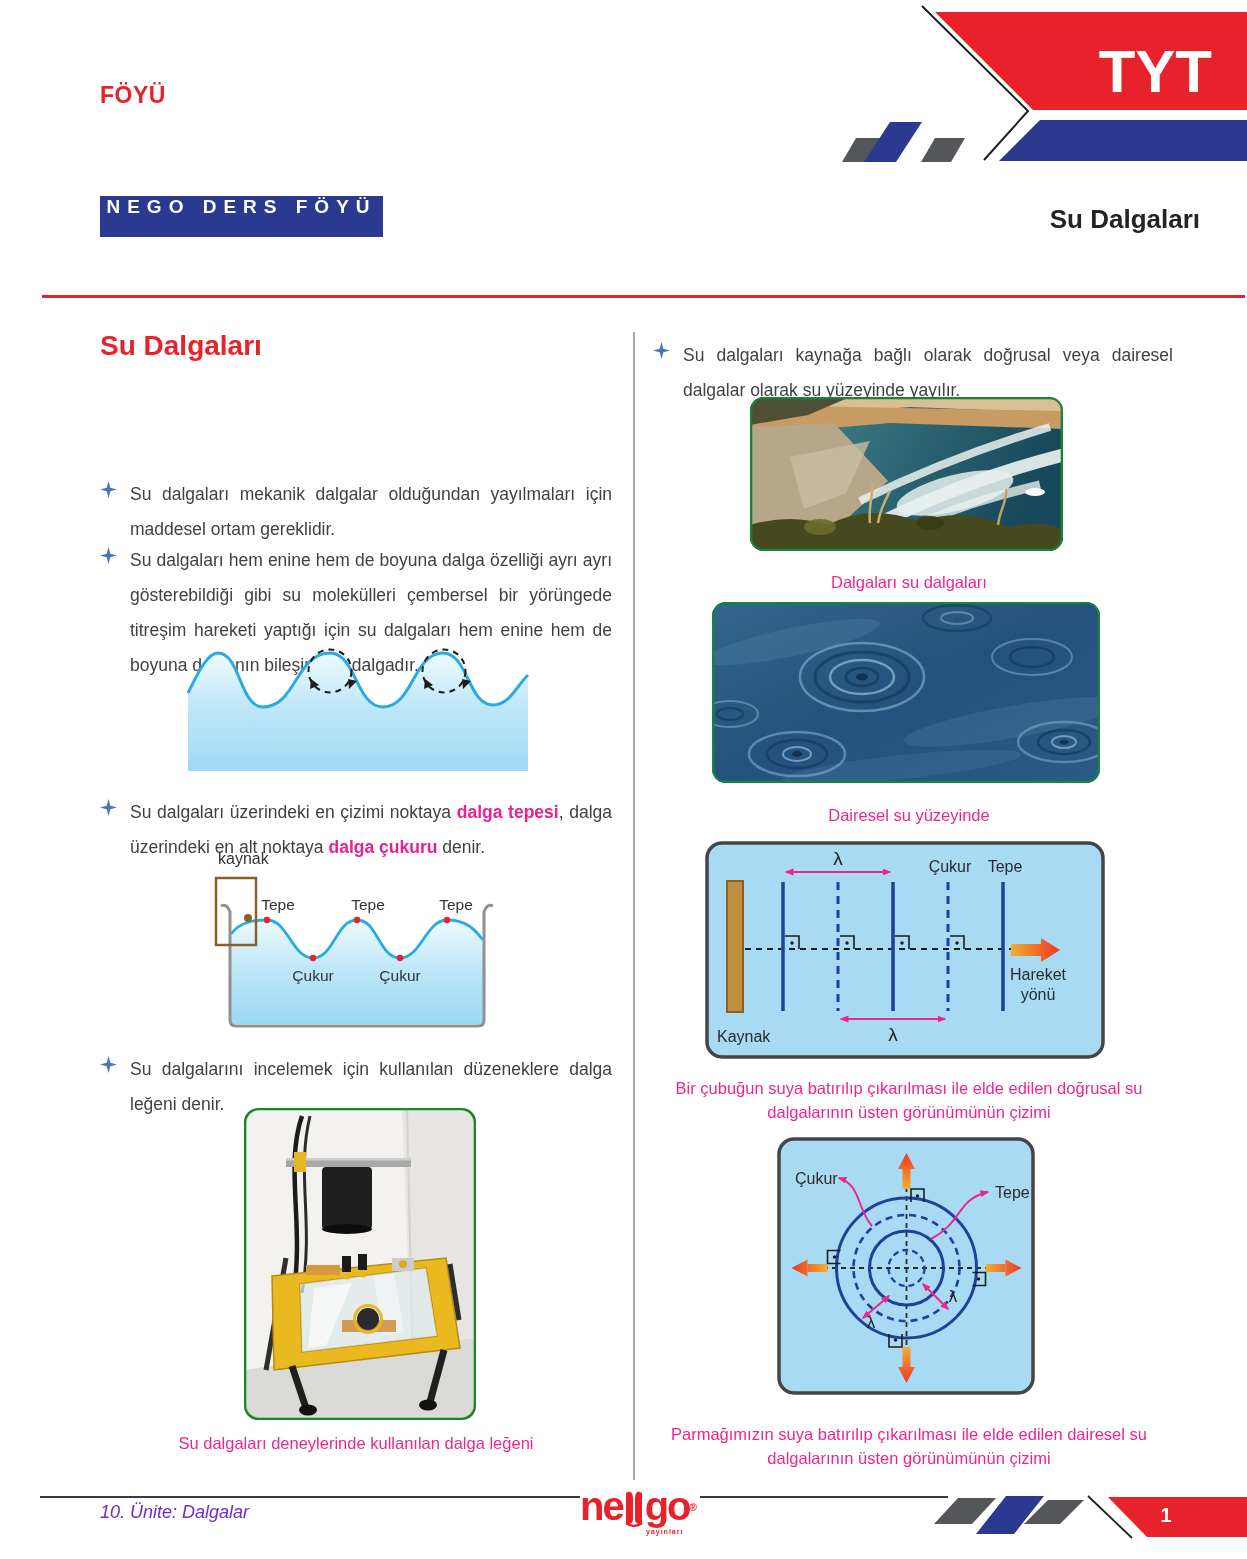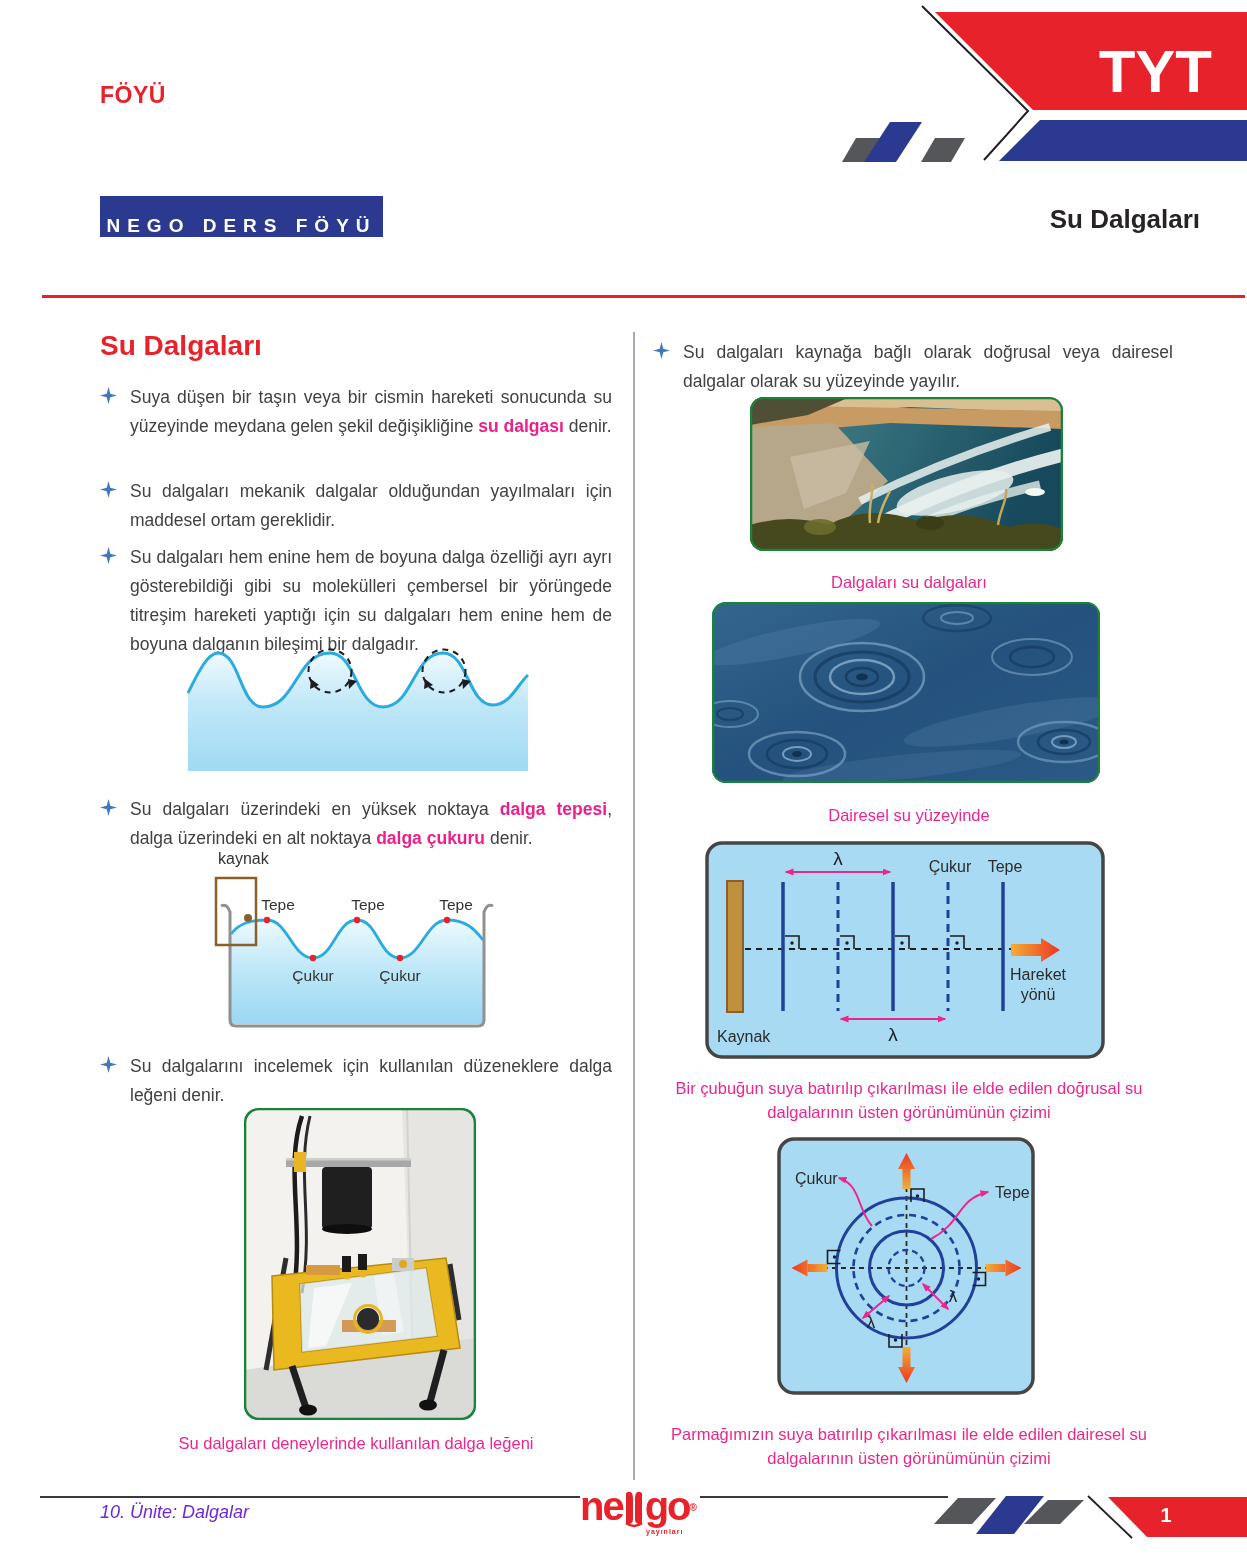--- a/index.html
+++ b/index.html
@@ -5,29 +5,29 @@
   html,body{margin:0;padding:0;background:#fff;}
   .page{position:relative;width:1247px;height:1559px;background:#fff;overflow:hidden;
         font-family:"Liberation Sans",sans-serif;color:#414143;}
   svg text{font-family:"Liberation Sans",sans-serif;}
   .abs{position:absolute;}
   
   .subject{left:100px;top:82px;font-size:23px;font-weight:bold;color:#e8222b;letter-spacing:.5px;}
   .code{left:98px;top:128px;font-size:47px;font-weight:bold;color:#262223;letter-spacing:0;}
   .code .n{color:#e8222b;}
   .series-box{left:100px;top:196px;width:283px;height:41px;background:#2b3990;display:flex;
-              align-items:flex-end;justify-content:center;}
+              align-items:flex-start;justify-content:center;}
   .series-box span{color:#fff;font-weight:bold;font-size:19px;letter-spacing:7px;white-space:nowrap;}
   .page-topic{left:900px;top:204px;width:300px;text-align:right;font-size:26px;font-weight:bold;color:#272325;}
   .red-rule{left:42px;top:295px;width:1203px;height:3px;background:#e8222b;}
   .col-divider{left:633px;top:332px;width:2px;height:1148px;background:#a9a9ab;}
   
   .bullet-row{position:absolute;display:flex;gap:13px;}
   .star{flex:0 0 17px;margin-top:4px;}
-  .btext{text-align:justify;font-size:17.5px;line-height:29px;color:#414143;}
+  .btext{text-align:justify;font-size:17.5px;line-height:35px;color:#414143;}
   .btext.w-l{width:482px;}
   .btext.w-r{width:490px;}
   .kw{color:#ec1f8d;font-weight:bold;}
   .sec-title{left:100px;top:330px;font-size:28px;font-weight:bold;color:#e8222b;}
   
   .cap{position:absolute;text-align:center;color:#ec268f;font-size:16.5px;line-height:24px;}
   
   .figure{position:absolute;border-radius:14px;overflow:hidden;}
   
   .foot-line{position:absolute;top:1496px;height:2px;background:#39393b;}
@@ -56,26 +56,20 @@
   <div class="abs subject">FÖYÜ</div>
   <div class="abs series-box">
     <span>NEGO DERS FÖYÜ</span>
   </div>
   <div class="abs page-topic">Su Dalgaları</div>
   <div class="abs red-rule"></div>
   <div class="abs col-divider"></div>
 
   <div class="abs sec-title">Su Dalgaları</div>
 
-  <div class="bullet-row" style="left:100px;top:383px">
-    <svg class="star" width="17" height="17" viewBox="0 0 16 16">
-        <path d="M8 0 L9.7 6.3 L16 8 L9.7 9.7 L8 16 L6.3 9.7 L0 8 L6.3 6.3 Z" fill="#4477b8"></path>
-      </svg>
-    <div class="btext w-l"><span>Suya düşen bir taşın veya bir cismin hareketi sonucunda su yüzeyinde meydana gelen şekil değişikliğine </span><span class="kw">su dalgası</span><span> denir.</span></div>
-  </div>
 
   <div class="bullet-row" style="left:100px;top:477px">
     <svg class="star" width="17" height="17" viewBox="0 0 16 16">
         <path d="M8 0 L9.7 6.3 L16 8 L9.7 9.7 L8 16 L6.3 9.7 L0 8 L6.3 6.3 Z" fill="#4477b8"></path>
       </svg>
     <div class="btext w-l">Su dalgaları mekanik dalgalar olduğundan yayılmaları için maddesel ortam gereklidir.</div>
   </div>
 
   <div class="bullet-row" style="left:100px;top:543px">
     <svg class="star" width="17" height="17" viewBox="0 0 16 16">
@@ -99,21 +93,21 @@
     <polygon points="126,34 134,40 125,44" fill="#1d1d1d"></polygon>
     <polygon points="164,44 172,36 163,34" fill="#1d1d1d"></polygon>
     <polygon points="240,34 248,40 239,44" fill="#1d1d1d"></polygon>
     <polygon points="278,44 286,36 277,34" fill="#1d1d1d"></polygon>
   </svg>
 
   <div class="bullet-row" style="left:100px;top:795px">
     <svg class="star" width="17" height="17" viewBox="0 0 16 16">
         <path d="M8 0 L9.7 6.3 L16 8 L9.7 9.7 L8 16 L6.3 9.7 L0 8 L6.3 6.3 Z" fill="#4477b8"></path>
       </svg>
-    <div class="btext w-l"><span>Su dalgaları üzerindeki en yüksek noktaya </span><span class="kw">dalga tepesi</span><span>, dalga üzerindeki en alt noktaya </span><span class="kw">dalga çukuru</span><span> denir.</span></div>
+    <div class="btext w-l"><span>Su dalgaları üzerindeki en çizimi noktaya </span><span class="kw">dalga tepesi</span><span>, dalga üzerindeki en alt noktaya </span><span class="kw">dalga çukuru</span><span> denir.</span></div>
   </div>
 
   <svg class="abs" style="left:210px;top:848px" width="300" height="195">
     <defs>
       <linearGradient id="gB1" x1="0" y1="0" x2="0" y2="1">
         <stop offset="0" stop-color="#edfafe"></stop>
           <stop offset="0.5" stop-color="#bce6f7"></stop>
           <stop offset="1" stop-color="#9bd8f2"></stop>
       </linearGradient>
     </defs>

